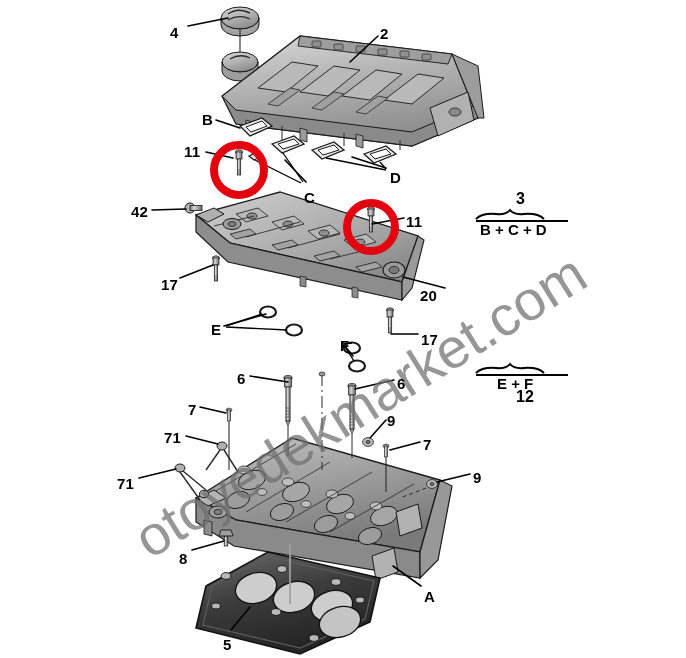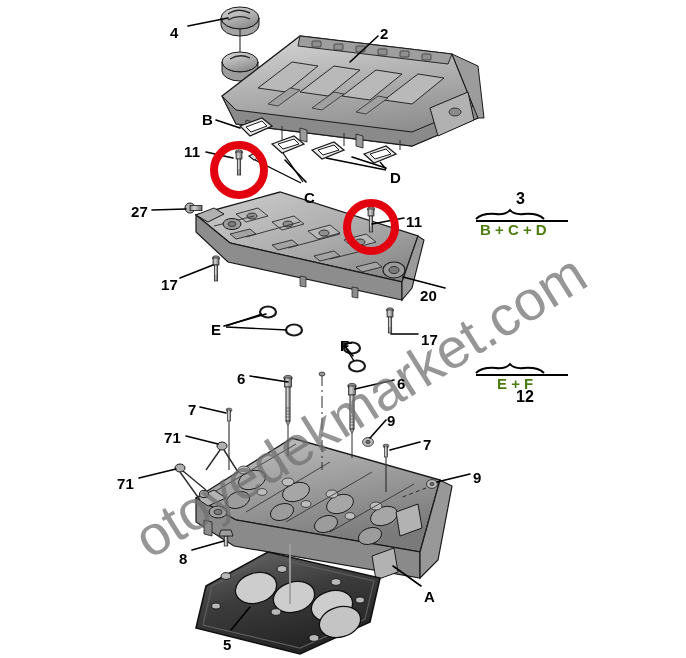--- a/index.html
+++ b/index.html
@@ -6,21 +6,21 @@
   body{width:686px;height:658px;overflow:hidden;
        font-family:"Liberation Sans","DejaVu Sans",sans-serif;}
   #stage{position:relative;width:686px;height:658px;background:#fff;overflow:hidden;}
   svg#diagram{position:absolute;left:0;top:0;width:686px;height:658px;}
   .lbl{position:absolute;font-weight:bold;color:#000;font-size:15px;
        letter-spacing:.2px;line-height:1;white-space:nowrap;}
   .wm{position:absolute;left:0;top:0;width:686px;height:658px;pointer-events:none;}
   .wm-text{font-family:"Liberation Sans","DejaVu Sans",sans-serif;
            font-size:56px;font-weight:400;fill:#6f6f6f;opacity:.72;}
   .grp-num{position:absolute;font-weight:bold;font-size:16px;color:#000;}
-  .grp-sub{position:absolute;font-weight:bold;font-size:15px;color:#4d7c0f;white-space:nowrap;}
+  .grp-sub{position:absolute;font-weight:bold;font-size:15px;color:#000000;white-space:nowrap;}
 </style>
 </head>
 <body>
 
 <div id="stage">
 
   <svg id="diagram" viewBox="0 0 686 658">
     <defs>
       <linearGradient id="mg" x1="0" y1="0" x2="0.3" y2="1">
         <stop offset="0%" stop-color="#d9d9d9"></stop>
@@ -382,21 +382,21 @@
     <text class="wm-text" x="150" y="560" transform="rotate(-32 150 560)">otoyedekmarket.com</text>
   </svg>
 
   <div id="labels">
       <div class="lbl" style="left: 170px; top: 25px;">4</div>
       <div class="lbl" style="left: 380px; top: 26px;">2</div>
       <div class="lbl" style="left: 202px; top: 112px;">B</div>
       <div class="lbl" style="left: 184px; top: 144px;">11</div>
       <div class="lbl" style="left: 304px; top: 190px;">C</div>
       <div class="lbl" style="left: 390px; top: 170px;">D</div>
-      <div class="lbl" style="left: 131px; top: 204px;">27</div>
+      <div class="lbl" style="left: 131px; top: 204px;">42</div>
       <div class="lbl" style="left: 406px; top: 214px;">11</div>
       <div class="lbl" style="left: 161px; top: 277px;">17</div>
       <div class="lbl" style="left: 420px; top: 288px;">20</div>
       <div class="lbl" style="left: 211px; top: 322px;">E</div>
       <div class="lbl" style="left: 421px; top: 332px;">17</div>
       <div class="lbl" style="left: 340px; top: 338px;">F</div>
       <div class="lbl" style="left: 237px; top: 371px;">6</div>
       <div class="lbl" style="left: 397px; top: 376px;">6</div>
       <div class="lbl" style="left: 188px; top: 402px;">7</div>
       <div class="lbl" style="left: 387px; top: 413px;">9</div>

